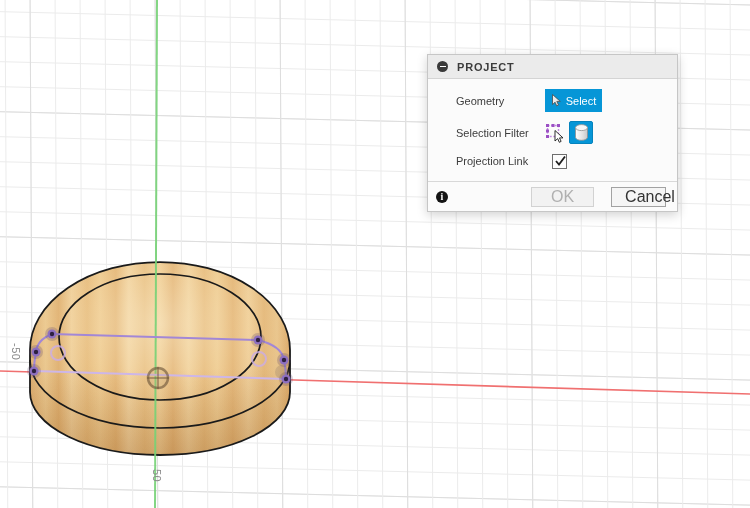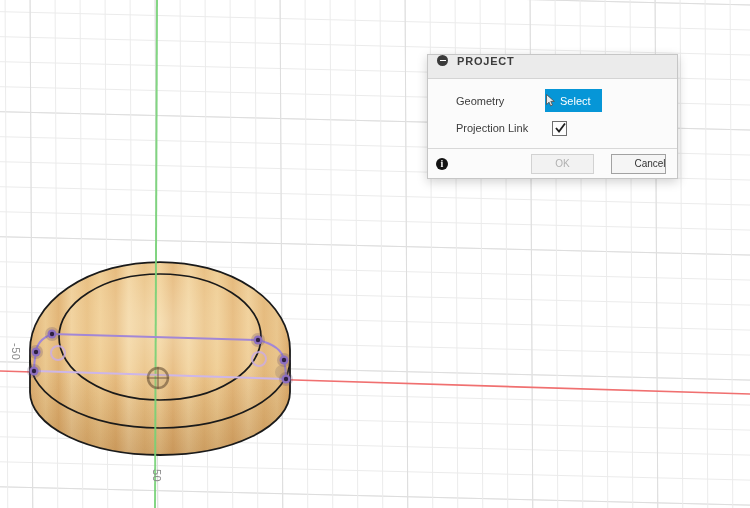--- a/index.html
+++ b/index.html
@@ -26,46 +26,46 @@
   #scene{position:absolute;left:0;top:0;}
 
   .axis-label{position:absolute;color:#8a8a8a;font-size:11px;transform-origin:0 0;transform:rotate(90deg);letter-spacing:0.5px;}
   #label-x{left:22px;top:343px;}
   #label-y{left:163px;top:469px;}
 
   
   .dialog{position:absolute;left:427px;top:54px;width:249px;background:#fbfbfb;
     border:1px solid #c6c6c6;box-shadow:0 3px 10px rgba(0,0,0,.18);font-size:11px;color:#3c3c3c;}
   .dialog-title{height:23px;background:#ebebeb;border-bottom:1px solid #d4d4d4;
-    display:flex;padding-left:9px;gap:9px;cursor:default;}
+    display:flex;align-items:center;padding-left:9px;gap:9px;cursor:default;}
   .dialog-title .txt{font-weight:bold;letter-spacing:0.8px;color:#3c3c3c;}
   .collapse{width:11px;height:11px;border-radius:50%;background:#3a3a3a;position:relative;flex:0 0 auto;}
   .collapse::after{content:"";position:absolute;left:2.5px;top:4.8px;width:6px;height:1.6px;background:#fff;}
 
   .dialog-body{padding:6px 0 8px 0;}
   .row{display:flex;align-items:center;padding-left:28px;}
   .row-label{flex:0 0 89px;color:#3c3c3c;}
   .row-geometry{height:31px;}
   .row-filter{height:33px;}
   .row-projlink{height:24px;}
 
   .select-btn{width:57px;height:23px;background:#0696d7;border:none;color:#fff;font-size:11px;
-    display:flex;align-items:center;justify-content:flex-start;gap:4px;cursor:pointer;padding:0;font-family:inherit;}
+    display:flex;align-items:center;justify-content:center;gap:4px;cursor:pointer;padding:0;font-family:inherit;}
   .filter-icons{display:flex;align-items:center;gap:4px;}
   .marquee{width:20px;height:22px;display:block;}
   .body-filter-btn{width:24px;height:23px;background:#0696d7;border:1px solid #0583bd;border-radius:2px;
     display:flex;align-items:center;justify-content:center;padding:0;cursor:pointer;}
   .checkbox{width:13px;height:13px;background:#fdfdfd;border:1px solid #6e6e6e;position:relative;margin-left:7px;cursor:pointer;}
   .checkbox svg{position:absolute;left:0;top:-2px;overflow:visible;}
 
   .dialog-footer{height:29px;border-top:1px solid #d8d8d8;display:flex;align-items:center;padding:0 11px 0 8px;}
   .info-icon{width:12px;height:12px;border-radius:50%;background:#141414;color:#fff;
     font-family:"Liberation Serif",serif;font-size:10px;font-weight:bold;line-height:12px;text-align:center;cursor:pointer;}
   .footer-spacer{flex:1;}
-  .btn{height:20px;font-size:10px;font-family:inherit;display:inline-flex;align-items:center;justify-content:center;cursor:pointer;}
+  .btn{height:20px;font-size:16px;font-family:inherit;display:inline-flex;align-items:center;justify-content:center;cursor:pointer;}
   .btn-ok{width:63px;background:#f2f2f2;border:1px solid #d2d2d2;color:#b0b0b0;margin-right:17px;cursor:default;}
   .btn-cancel{width:55px;background:#f5f5f5;border:1px solid #a2a2a2;color:#333;padding-left:29px;}
 </style>
 </head>
 <body>
 
 <div id="stage">
 
   <div class="grid-layer grid-h"></div>
   <div class="grid-layer grid-v"></div>
@@ -190,20 +190,40 @@
       <div class="row row-geometry">
         <span class="row-label">Geometry</span>
         <button class="select-btn">
           <svg width="11" height="13" viewBox="0 0 11 13">
             <path d="M1.5 0.5 L1.5 10.5 L4.1 8.2 L5.7 11.9 L7.5 11 L5.8 7.4 L9.3 7.4 Z" fill="#ececec" stroke="#4a4a4a" stroke-width="0.8"></path>
           </svg>
           <span>Select</span>
         </button>
       </div>
 
+      <div class="row row-filter">
+        <span class="row-label">Selection Filter</span>
+        <div class="filter-icons">
+          <svg class="marquee" viewBox="0 0 20 22">
+            <rect x="2.5" y="3.5" width="11" height="11" fill="none" stroke="#c08ae0" stroke-width="1.4" stroke-dasharray="2 1.6"></rect>
+            <rect x="1" y="2" width="3" height="3" fill="#9b4fc4"></rect>
+            <rect x="12" y="2" width="3" height="3" fill="#9b4fc4"></rect>
+            <rect x="1" y="13" width="3" height="3" fill="#9b4fc4"></rect>
+            <rect x="6.5" y="2" width="3" height="3" fill="#9b4fc4"></rect>
+            <rect x="1" y="7.5" width="3" height="3" fill="#9b4fc4"></rect>
+            <path d="M10 8.5 L10 19 L12.7 16.6 L14.3 20.3 L16.1 19.4 L14.5 15.9 L18 15.9 Z" fill="#ffffff" stroke="#1a1a1a" stroke-width="0.9"></path>
+          </svg>
+          <button class="body-filter-btn">
+            <svg width="15" height="17" viewBox="0 0 15 17">
+              <path d="M1.5 3.6 L1.5 13.2 A6 3.1 0 0 0 13.5 13.2 L13.5 3.6" fill="url(#cylGrad)" stroke="#8f8f8f" stroke-width="0.8"></path>
+              <ellipse cx="7.5" cy="3.6" rx="6" ry="3" fill="#f7f7f7" stroke="#8f8f8f" stroke-width="0.8"></ellipse>
+            </svg>
+          </button>
+        </div>
+      </div>
 
       <div class="row row-projlink">
         <span class="row-label">Projection Link</span>
         <span class="checkbox">
           <svg width="15" height="15" viewBox="0 0 15 15">
             <polyline points="3,8 6,11.5 12,3.5" fill="none" stroke="#1f1f1f" stroke-width="1.8"></polyline>
           </svg>
         </span>
       </div>
     </div>

